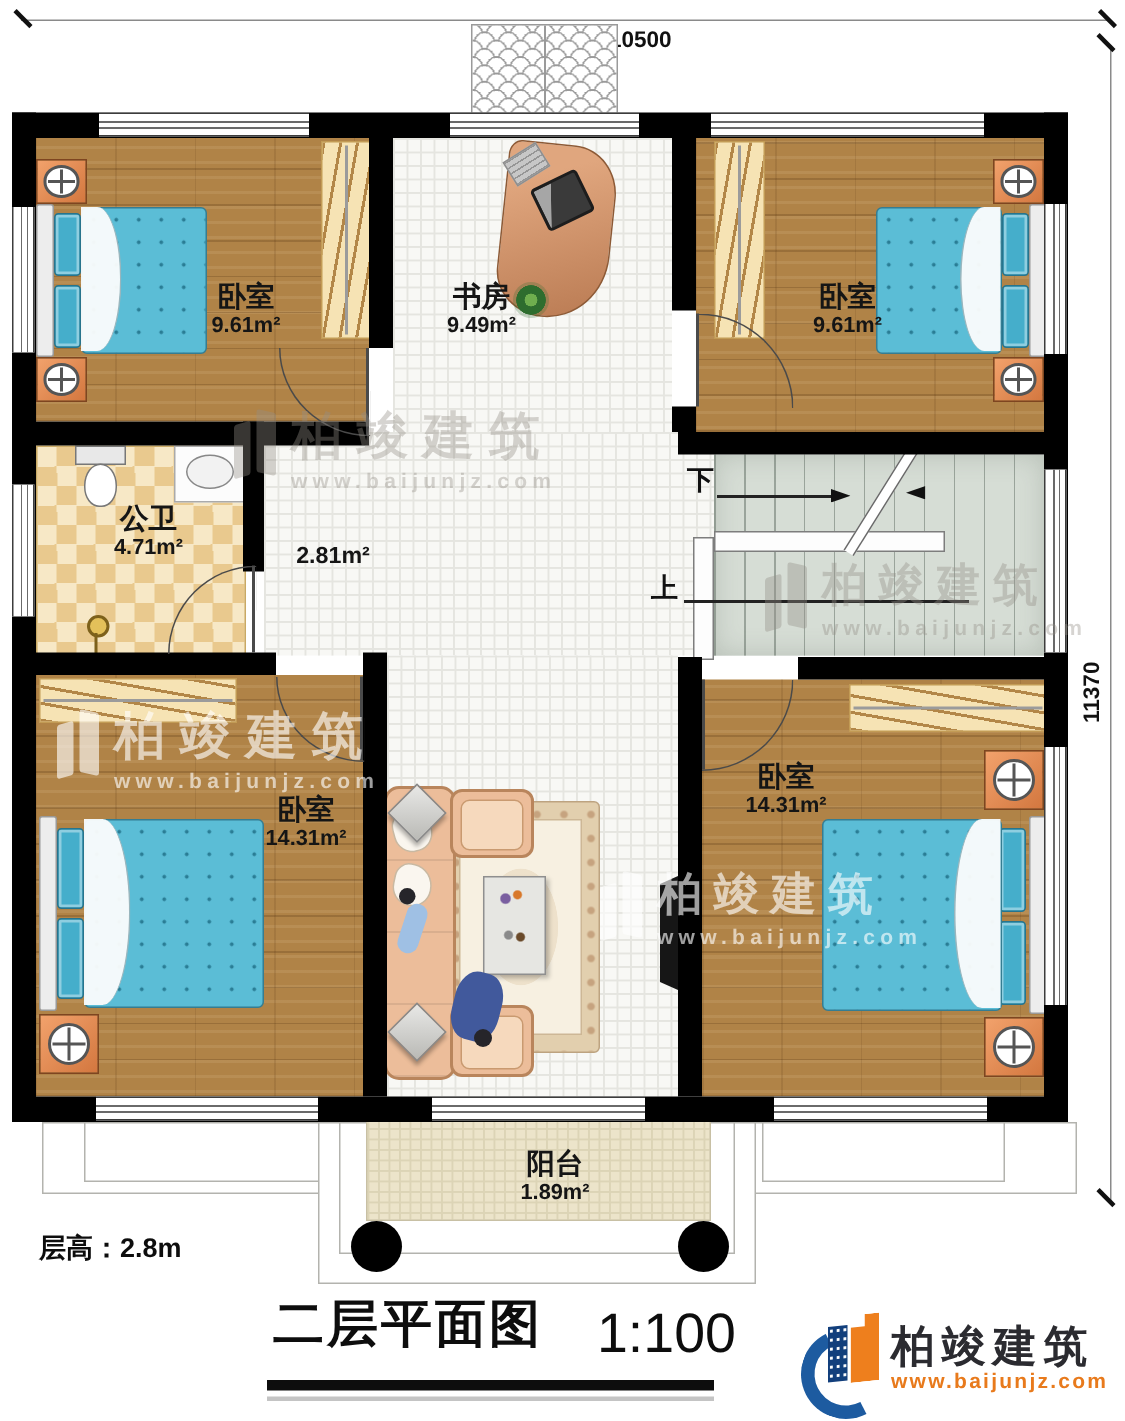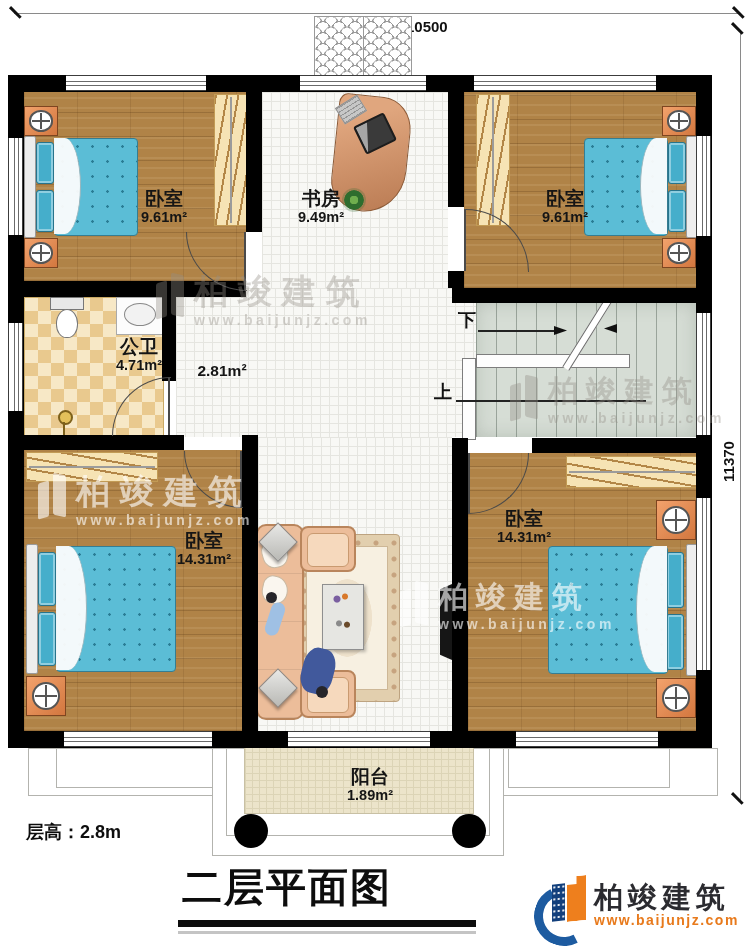--- a/index.html
+++ b/index.html
@@ -73,21 +73,21 @@
   .wm{position:absolute;display:flex;align-items:flex-start;gap:8px;z-index:50;pointer-events:none;}
   .wm .wm-mark{position:relative;width:30px;height:50px;flex:none;}
   .wm .wm-mark::before{content:"";position:absolute;left:0;top:8px;width:11px;height:36px;background:currentColor;transform:skewY(-16deg);border-radius:2px;}
   .wm .wm-mark::after{content:"";position:absolute;right:2px;top:0;width:13px;height:42px;background:currentColor;transform:skewY(12deg);border-radius:2px;}
   .wm .wm-name{font-size:34px;font-weight:900;letter-spacing:10px;line-height:1;}
   .wm .wm-url{font-size:14px;font-weight:700;letter-spacing:3.5px;margin-top:4px;}
   .wm-gray{color:rgba(148,142,134,.38);}
   .wm-white{color:rgba(255,255,255,.62);}
   
   .infoline{position:absolute;font-size:18px;font-weight:700;color:#0d0d0d;}
-  .title{position:absolute;font-size:40px;font-weight:900;letter-spacing:2px;color:#0d0d0d;}
+  .title{position:absolute;font-size:34px;font-weight:900;letter-spacing:2px;color:#0d0d0d;}
   .scale{position:absolute;font-size:37px;font-weight:500;color:#0d0d0d;}
   .brandname{position:absolute;font-size:29px;font-weight:900;letter-spacing:5px;color:#2b2b30;}
   .brandurl{position:absolute;font-size:14px;font-weight:700;letter-spacing:1.5px;color:#e87a1c;}
   .bi-swoosh{position:absolute;left:534px;top:886px;width:42px;height:42px;border:9px solid #1d5ba0;border-radius:50%;
              border-top-color:transparent;border-right-color:transparent;transform:rotate(18deg);}
   .bi-dark{position:absolute;left:552px;top:884px;width:13px;height:37px;background:#123f7c;transform:skewY(-6deg);
            background-image:radial-gradient(circle,#fff 0.9px,transparent 1.2px);background-size:4.5px 6px;}
   .bi-orange{position:absolute;left:567px;top:876px;width:19px;height:45px;background:#ee7f1d;transform:skewY(-6deg);
            clip-path:polygon(0 18%,50% 18%,50% 0,100% 0,100% 100%,0 100%);}
   
@@ -299,21 +299,21 @@
     <span class="rarea">9.61m²</span>
   </div>
   <div class="rlabel" style="left:261px;top:188px;">
     <span class="rname">书房</span>
     <span class="rarea">9.49m²</span>
   </div>
   <div class="rlabel" style="left:505px;top:188px;">
     <span class="rname">卧室</span>
     <span class="rarea">9.61m²</span>
   </div>
-  <div class="rlabel" style="left:39px;top:336px;padding-left:40px;">
+  <div class="rlabel" style="left:39px;top:336px;">
     <span class="rname">公卫</span>
     <span class="rarea">4.71m²</span>
   </div>
   <div class="rlabel" style="left:162px;top:362px;">
     <span class="rarea" style="font-size:15.5px;">2.81m²</span>
   </div>
   <div class="rlabel" style="left:144px;top:530px;">
     <span class="rname">卧室</span>
     <span class="rarea">14.31m²</span>
   </div>
@@ -350,20 +350,21 @@
   <div class="wm wm-white" style="left:400px;top:582px;">
     <div class="wm-mark"></div>
     <div>
       <div class="wm-name" style="font-size:30px;letter-spacing:8px;">柏竣建筑</div>
       <div class="wm-url">www.baijunjz.com</div>
     </div>
   </div>
 
   <div class="infoline" style="left:26px;top:820px;">层高：2.8m</div>
   <div class="title" style="left:182px;top:860px;">二层平面图</div>
+  <div class="scale" style="left:398px;top:868px;">1:100</div>
   <div style="position:absolute;left:178px;top:920px;width:298px;height:7px;background:#0d0d0d;"></div>
   <div style="position:absolute;left:178px;top:931px;width:298px;height:3px;background:#c4c4c4;"></div>
 
   <div>
     <div class="bi-swoosh"></div>
     <div class="bi-dark"></div>
     <div class="bi-orange"></div>
   </div>
   <div class="brandname" style="left:594px;top:878px;">柏竣建筑</div>
   <div class="brandurl" style="left:594px;top:912px;">www.baijunjz.com</div>

